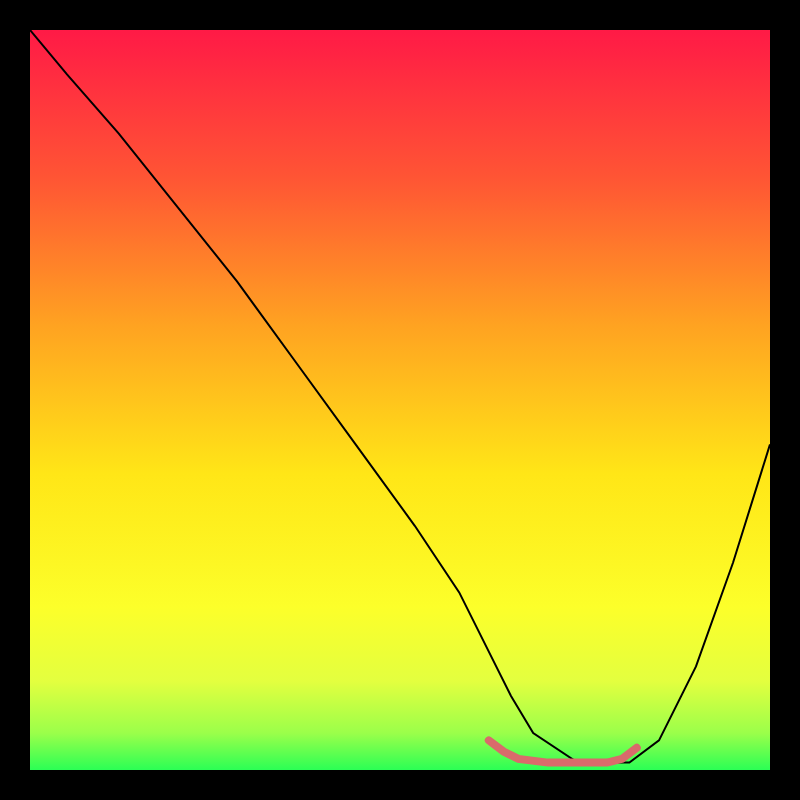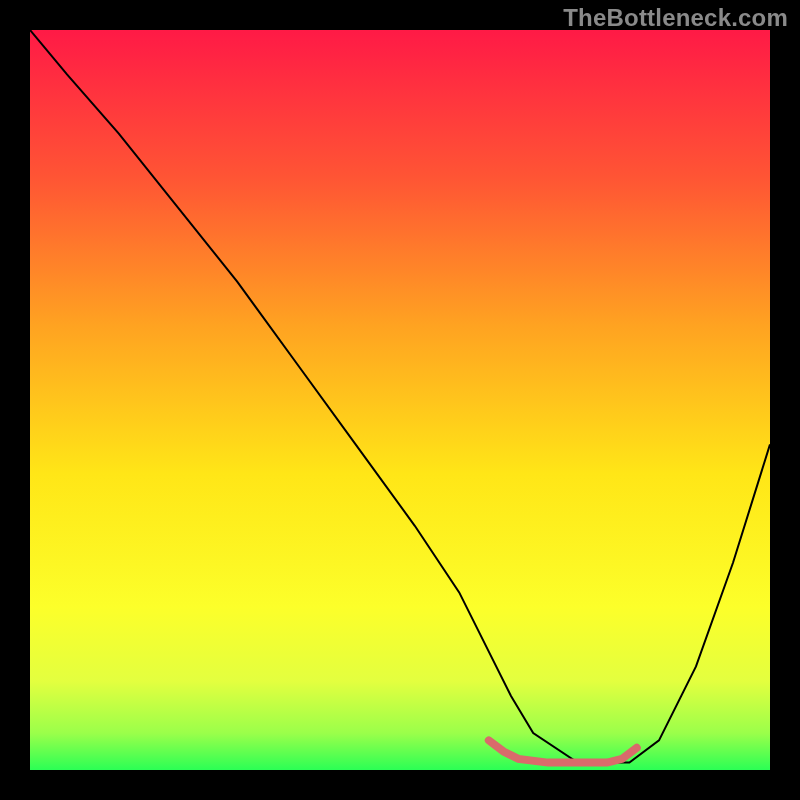--- a/index.html
+++ b/index.html
@@ -53,14 +53,13 @@
             <stop offset="88%" stop-color="#e3ff3f"></stop>
             <stop offset="95%" stop-color="#9bff4a"></stop>
             <stop offset="100%" stop-color="#2bff55"></stop>
           </linearGradient>
       </defs>
       <rect id="bg-rect" x="0" y="0" width="740" height="740" fill="url(#bg-grad)"></rect>
       <path id="series-curve" fill="none" d="M0.00 0.00 L37.00 44.40 L88.80 103.60 L148.00 177.60 L207.20 251.60 L266.40 333.00 L325.60 414.40 L384.80 495.80 L429.20 562.40 L458.80 621.60 L481.00 666.00 L503.20 703.00 L547.60 732.60 L577.20 732.60 L599.40 732.60 L629.00 710.40 L666.00 636.40 L703.00 532.80 L740.00 414.40" stroke="#000000" stroke-width="2"></path>
       <path id="series-band" fill="none" d="M458.80 710.40 L473.60 721.50 L488.40 728.90 L518.00 732.60 L547.60 732.60 L577.20 732.60 L592.00 728.90 L606.80 717.80" stroke="#d96b6b" stroke-width="8" stroke-linecap="round"></path>
     </svg>
   </div>
-  <div class="watermark">TheBottleneck.com</div>
 </div>
 
 </body></html>

